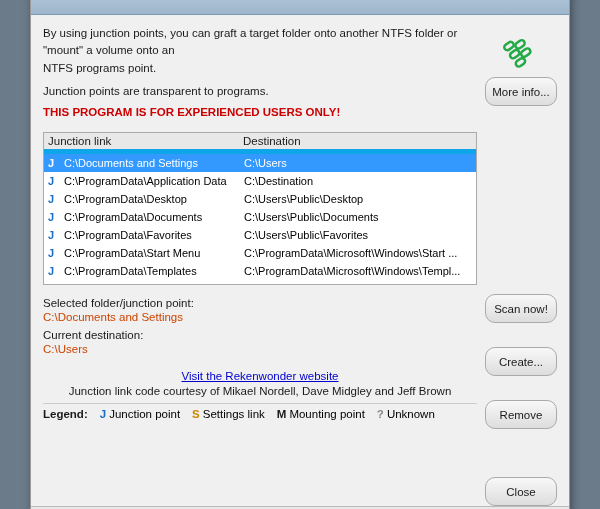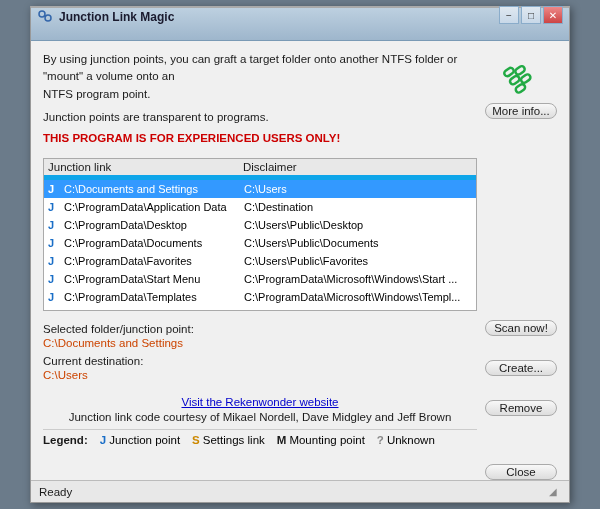--- a/index.html
+++ b/index.html
@@ -88,21 +88,21 @@
       flex: 1;
     }
     .right-panel {
       display: flex;
       flex-direction: column;
       gap: 24px;
       padding-top: 4px;
     }
     .btn {
       width: 72px;
-      height: 16px;
+      height: 29px;
       background: linear-gradient(to bottom, #f8f8f8, #ddd);
       border: 1px solid #aaa;
       border-radius: 10px;
       cursor: pointer;
       font-size: 11.5px;
       display: flex;
       align-items: center;
       justify-content: center;
       color: #1a1a1a;
     }
@@ -275,21 +275,21 @@
     <div class="title-btn">□</div>
     <div class="title-btn close-btn">✕</div>
   </div>
 
   <div class="content-area">
 
     <div style="display:flex; gap:8px; margin-bottom:6px;">
       <div style="flex:1;">
         <div class="info-text">
           <span>By using junction points, you can graft a target folder onto another NTFS folder or "mount" a volume onto an</span><br>
-          <span>NTFS program point.</span>
+          <span>NTFS programs point.</span>
         </div>
         <div class="info-text">Junction points are transparent to programs.</div>
         <div class="warning-text">THIS PROGRAM IS FOR EXPERIENCED USERS ONLY!</div>
       </div>
       <div style="display:flex; flex-direction:column; align-items:center; gap:4px; padding-top:4px;">
 
         <svg width="44" height="44" viewBox="0 0 44 44">
           <g transform="rotate(-35, 22, 22)">
             <rect x="10" y="8" width="10" height="6" rx="3" fill="none" stroke="#22aa44" stroke-width="2.5"></rect>
             <rect x="10" y="18" width="10" height="6" rx="3" fill="none" stroke="#22aa44" stroke-width="2.5"></rect>
@@ -301,21 +301,21 @@
         <button class="btn">More info...</button>
       </div>
     </div>
 
     <div class="main-section">
       <div class="left-panel">
 
         <div class="table-container">
           <div class="table-header">
             <div class="th-junction">Junction link</div>
-            <div class="th-dest">Disclaimer</div>
+            <div class="th-dest">Destination</div>
           </div>
           <div class="table-body">
             <div class="table-row selected">
               <span class="row-marker">J</span>
               <span class="row-junction">C:\Documents and Settings</span>
               <span class="row-dest">C:\Users</span>
             </div>
             <div class="table-row">
               <span class="row-marker">J</span>
               <span class="row-junction">C:\ProgramData\Application Data</span>

